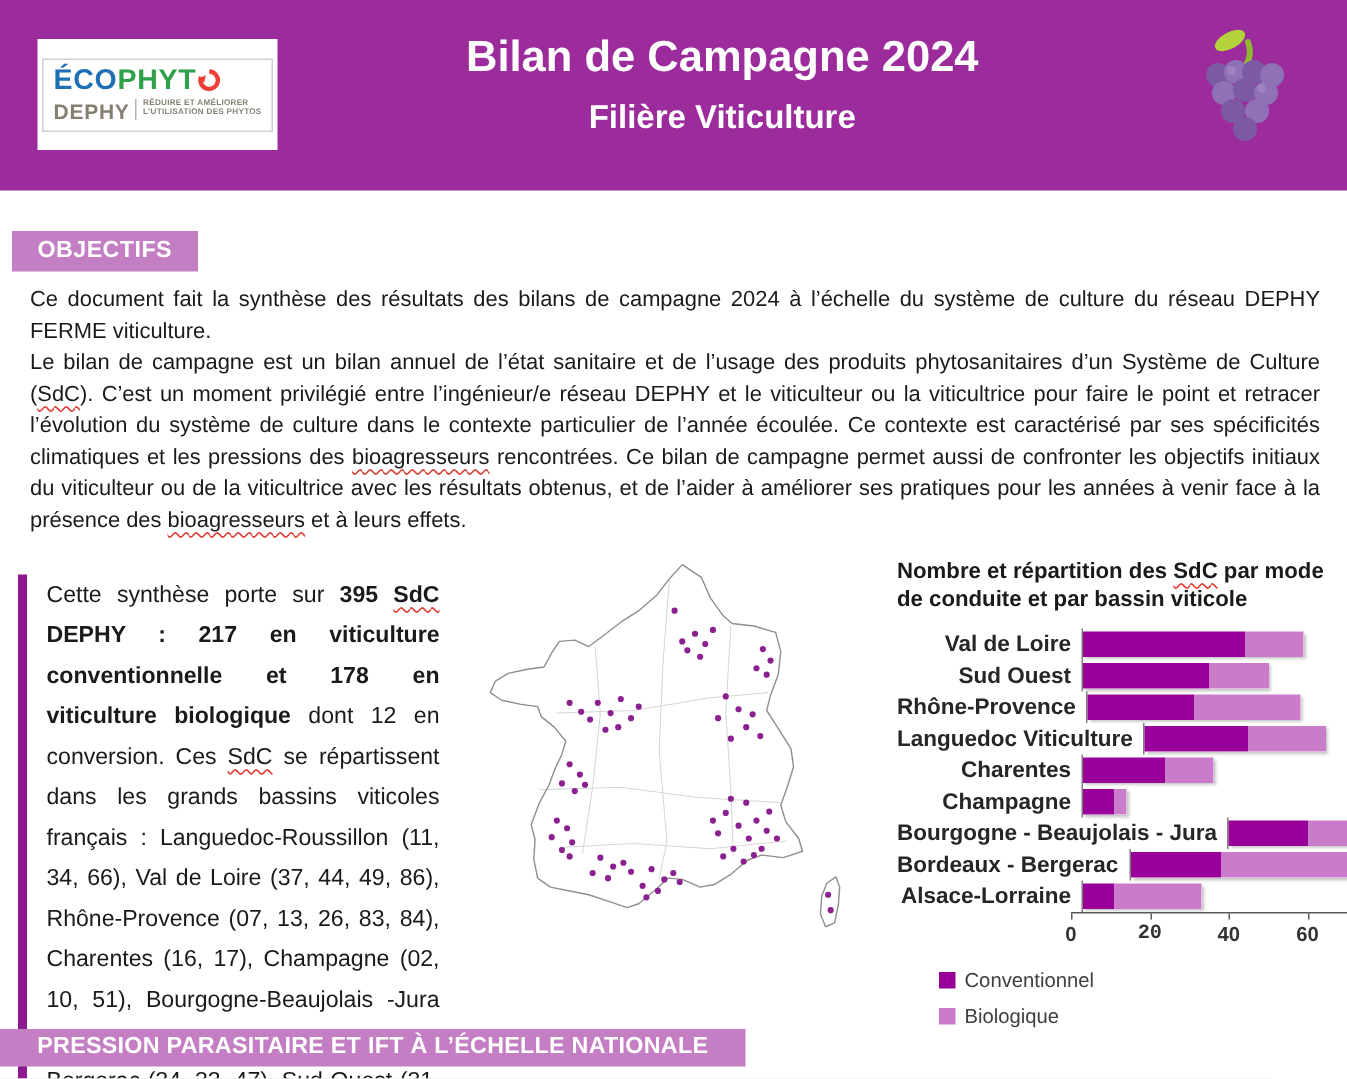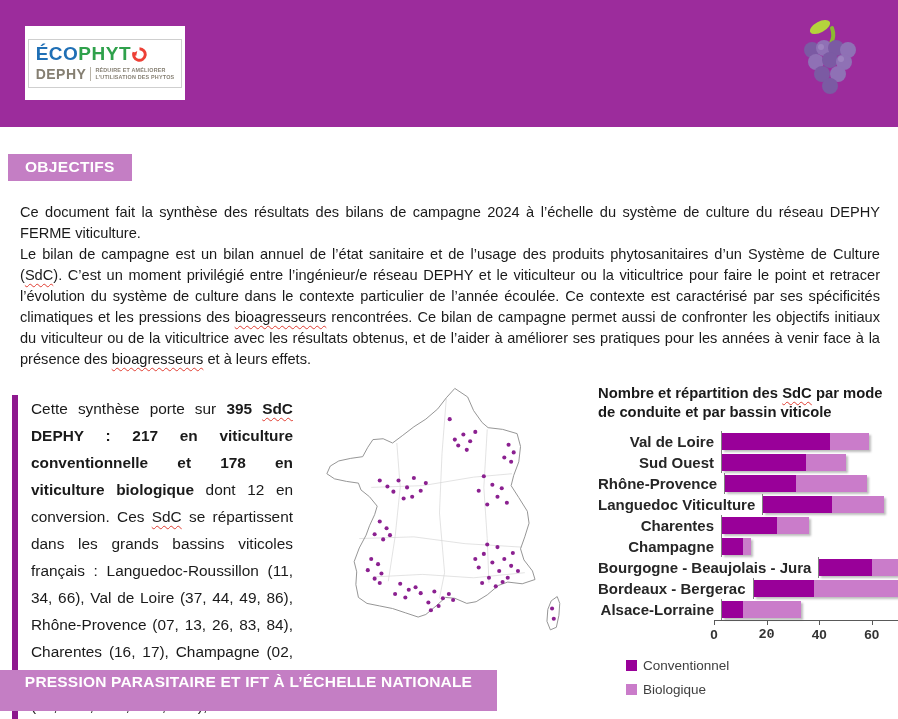--- a/index.html
+++ b/index.html
@@ -8,33 +8,33 @@
 
   
   .header{position:relative;width:100%;height:127px;background:#9C2C9C;}
   .logo-box{position:absolute;left:25px;top:26px;width:160px;height:74px;background:#ffffff;
             display:flex;align-items:center;justify-content:center;}
   .logo-inner{border:1px solid #cfcfcf;padding:4px 7px 5px 7px;text-align:left;}
   .logo-line1{font-weight:bold;font-size:19px;letter-spacing:.5px;display:flex;align-items:center;line-height:20px;}
   .logo-eco{color:#1F6FB5;}
   .logo-phyt{color:#2FA14B;}
   .logo-o{display:inline-block;margin-left:1px;width:15px;height:15px;}
-  .logo-line2{display:flex;align-items:center;margin-top:2px;}
+  .logo-line2{display:flex;align-items:flex-start;margin-top:2px;}
   .logo-dephy{color:#857F72;font-weight:bold;font-size:14px;letter-spacing:.5px;}
   .logo-sep{width:1px;height:14px;background:#b9b4a8;margin:0 4px;}
   .logo-tag{color:#857F72;font-size:5.4px;font-weight:bold;line-height:6.5px;letter-spacing:.2px;}
   .titles{position:absolute;left:185px;right:120px;top:0;height:100%;text-align:center;}
   .title{margin-top:22px;font-size:29px;font-weight:bold;color:#ffffff;}
   .subtitle{margin-top:10px;font-size:22px;font-weight:bold;color:#ffffff;}
   .grape{position:absolute;right:36px;top:18px;width:64px;height:92px;}
 
   
   .sec-head{width:fit-content;background:#C47EC4;color:#ffffff;font-weight:bold;font-size:15.5px;
             padding:4px 17px 5px 17px;letter-spacing:.3px;}
-  .obj-head{margin:27px 0 21px 8px;}
+  .obj-head{margin:27px 0 9px 8px;}
   .desc-head{margin:0 0 0 8px;}
 
   
   .obj-body{margin:3px 18px 0 20px;font-size:14.6px;line-height:21px;text-align:justify;}
   .obj-body p{margin:0;}
   .b{font-weight:bold;}
   .sq{text-decoration:underline;text-decoration-style:wavy;text-decoration-color:#E03C31;
       text-decoration-thickness:1px;text-underline-offset:2.5px;}
 
   
@@ -59,21 +59,21 @@
   .chart-axis{position:relative;margin-left:116px;width:185px;height:24px;border-top:1.5px solid #595959;}
   .chart-axis .tickmark{position:absolute;top:0;width:0;height:4px;border-left:1px solid #595959;}
   .chart-axis .ticklabel{position:absolute;top:6px;transform:translateX(-50%);font-size:13.5px;
                          font-weight:bold;color:#333333;}
   .chart-legend{margin:13px 0 0 28px;}
   .legend-item{display:flex;align-items:center;margin-bottom:9px;}
   .legend-swatch{width:11px;height:11px;margin-right:6px;}
   .legend-label{font-size:13.5px;color:#404040;}
 
   
-  .bottom-banner{position:absolute;left:0;bottom:8px;width:497px;height:41px;background:#C47EC4;
+  .bottom-banner{position:absolute;left:0;bottom:8px;width:497px;height:25px;background:#C47EC4;
                  color:#ffffff;font-weight:bold;font-size:15.5px;line-height:23px;text-align:center;
                  letter-spacing:.2px;}
 </style>
 </head>
 <body>
 
 <div class="page">
 
   <div class="header">
     <div class="logo-box">
@@ -90,20 +90,24 @@
         </div>
         <div class="logo-line2">
           <span class="logo-dephy">DEPHY</span>
           <span class="logo-sep"></span>
           <span class="logo-tag">
             <span>RÉDUIRE ET AMÉLIORER</span><br>
             <span>L'UTILISATION DES PHYTOS</span>
           </span>
         </div>
       </div>
+    </div>
+    <div class="titles">
+      <div class="title">Bilan de Campagne 2024</div>
+      <div class="subtitle">Filière Viticulture</div>
     </div>
     <div class="grape">
       <svg width="64" height="92" viewBox="0 0 64 92">
         <path d="M34 10 q 3 8 -1 15" fill="none" stroke="#8CB832" stroke-width="4" stroke-linecap="round"></path>
         <ellipse cx="22" cy="9" rx="11" ry="5.5" fill="#B4D33C" transform="rotate(-28 22 9)"></ellipse>
         <circle cx="14" cy="32" r="8" fill="#7B5AA3"></circle>
           <circle cx="26" cy="30" r="8" fill="#8F71B5"></circle>
         <circle cx="38" cy="30" r="8" fill="#7B5AA3"></circle>
           <circle cx="50" cy="32" r="8" fill="#8F71B5"></circle>
         <circle cx="18" cy="44" r="8" fill="#8F71B5"></circle>

